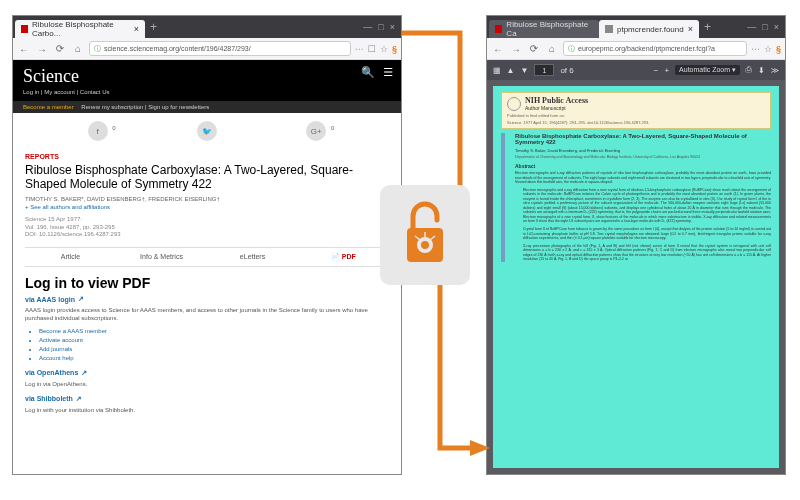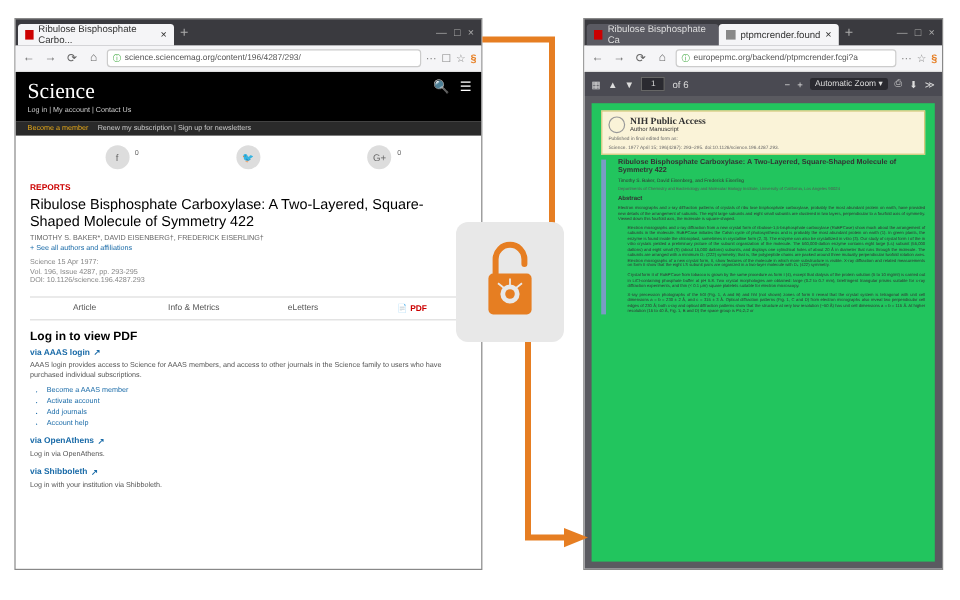--- a/index.html
+++ b/index.html
@@ -34,33 +34,33 @@
 .share-circ .cnt { position: absolute; right: -8px; top: 4px; font-size: 6px; }
 .sci-body { padding: 4px 12px; }
 .reports { color: #c00; font-size: 7px; font-weight: bold; }
 .title { font-size: 12px; font-weight: normal; margin: 3px 0; line-height: 1.2; }
 .authors { font-size: 6px; color: #666; margin-top: 4px; }
 .seeall { color: #1a6ba8; font-size: 6px; display: block; margin-top: 2px; }
 .meta { font-size: 6px; color: #888; margin-top: 6px; line-height: 1.3; }
 .artnav { display: flex; border-top: 1px solid #ddd; border-bottom: 1px solid #ddd; margin-top: 8px; font-size: 7px; }
 .artnav span { padding: 5px 0; flex: 1; text-align: center; color: #555; cursor: pointer; }
 .artnav .pdf { color: #c00; font-weight: bold; }
-.login-h { font-size: 10px; font-weight: bold; margin: 8px 0 4px; }
+.login-h { font-size: 14px; font-weight: bold; margin: 8px 0 4px; }
 .via { font-size: 7px; color: #1a6ba8; font-weight: bold; display: flex; align-items: center; gap: 3px; }
 .login-txt { font-size: 6px; color: #555; margin: 4px 0; line-height: 1.3; }
 .bullets { margin: 4px 0 4px 14px; }
 .bullets li { font-size: 6px; color: #1a6ba8; line-height: 1.5; }
 .via-sec { margin-top: 6px; }
 
 .pdfbar { background: #4a4a52; height: 20px; display: flex; align-items: center; padding: 0 6px; gap: 6px; color: #ddd; font-size: 8px; }
 .pdfbar input { width: 20px; height: 12px; font-size: 7px; text-align: center; background: #2a2a30; color: #ddd; border: 1px solid #666; }
 .pdfbar .sep { flex: 1; }
 .pdfbar .zoom { background: #2a2a30; padding: 1px 4px; font-size: 7px; border-radius: 2px; }
 .pdfbg { background: #5a5a60; flex: 1; padding: 6px; overflow: hidden; }
-.pdfpage { background: #22c55e; height: 100%; padding: 6px 8px; position: relative; font-size: 5px; color: #333; }
+.pdfpage { background: #5eead4; height: 100%; padding: 6px 8px; position: relative; font-size: 5px; color: #333; }
 .nih-banner { background: #faf3d8; border: 1px solid #d4c97a; padding: 3px 5px; margin-bottom: 4px; }
 .nih-logo-row { display: flex; align-items: center; gap: 4px; }
 .nih-seal { width: 14px; height: 14px; border: 1px solid #999; border-radius: 50%; }
 .nih-title { font-size: 8px; font-weight: bold; font-family: Georgia, serif; }
 .nih-sub { font-size: 5px; }
 .nih-meta { font-size: 4px; color: #666; margin-top: 2px; }
 .pdfcontent { padding-left: 10px; border-left: 4px solid #7a9cc4; }
 .pdf-title { font-size: 6px; font-weight: bold; margin: 3px 0; }
 .pdf-auth { font-size: 4px; margin-bottom: 2px; }
 .pdf-aff { font-size: 3.5px; color: #555; }

